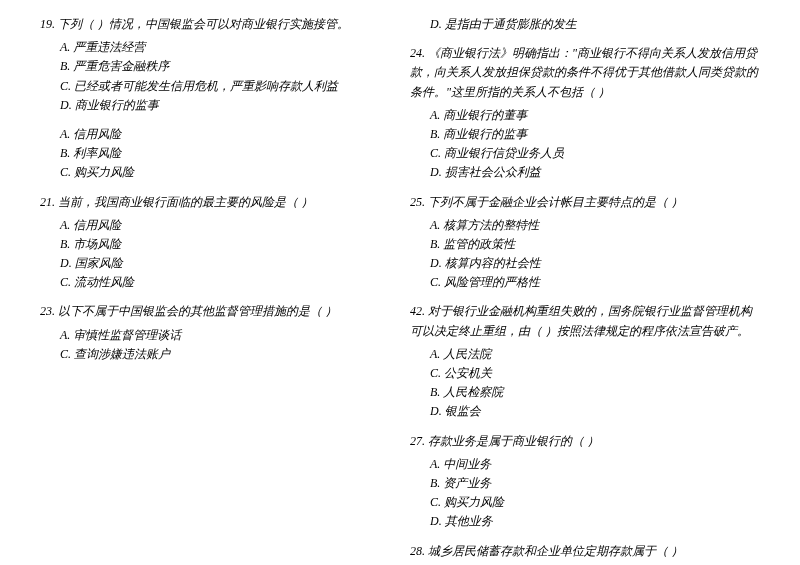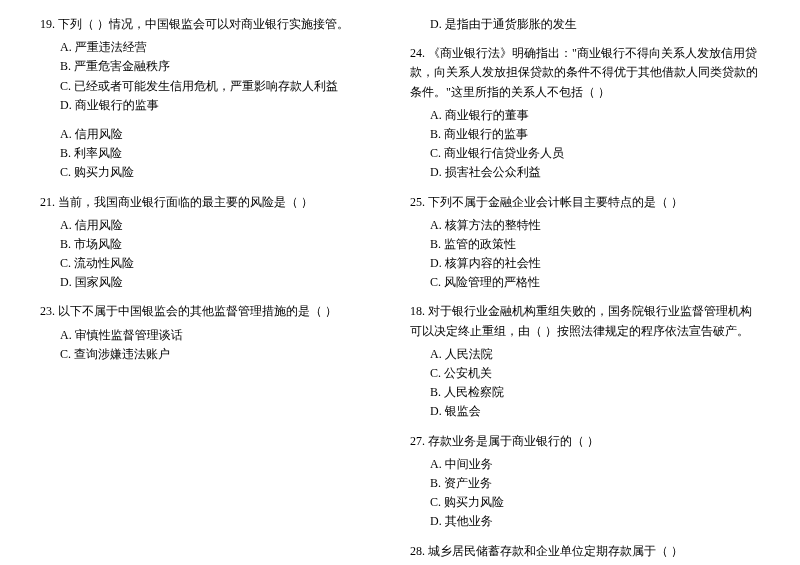--- a/index.html
+++ b/index.html
@@ -18,20 +18,21 @@
     }
     .page-content {
       display: flex;
       gap: 20px;
     }
     .column {
       flex: 1;
     }
     .question-block {
       margin-bottom: 10px;
+      font-style: italic;
     }
     .question-text {
       margin-bottom: 4px;
       line-height: 1.6;
       text-indent: 0;
     }
     .option {
       margin-left: 20px;
       line-height: 1.6;
     }
@@ -53,22 +54,22 @@
     <div class="question-block">
       <div class="option">A. 信用风险</div>
       <div class="option">B. 利率风险</div>
       <div class="option">C. 购买力风险</div>
     </div>
 
     <div class="question-block">
       <div class="question-text">21. 当前，我国商业银行面临的最主要的风险是（  ）</div>
       <div class="option">A. 信用风险</div>
       <div class="option">B. 市场风险</div>
+      <div class="option">D. 国家风险</div>
       <div class="option">C. 流动性风险</div>
-      <div class="option">D. 国家风险</div>
     </div>
 
 
     <div class="question-block">
       <div class="question-text">23. 以下不属于中国银监会的其他监督管理措施的是（  ）</div>
       <div class="option">A. 审慎性监督管理谈话</div>
       <div class="option">C. 查询涉嫌违法账户</div>
 
     </div>
 
@@ -90,21 +91,21 @@
 
     <div class="question-block">
       <div class="question-text">25. 下列不属于金融企业会计帐目主要特点的是（  ）</div>
       <div class="option">A. 核算方法的整特性</div>
       <div class="option">B. 监管的政策性</div>
       <div class="option">D. 核算内容的社会性</div>
       <div class="option">C. 风险管理的严格性</div>
     </div>
 
     <div class="question-block">
-      <div class="question-text">18. 对于银行业金融机构重组失败的，国务院银行业监督管理机构可以决定终止重组，由（  ）按照法律规定的程序依法宣告破产。</div>
+      <div class="question-text">42. 对于银行业金融机构重组失败的，国务院银行业监督管理机构可以决定终止重组，由（  ）按照法律规定的程序依法宣告破产。</div>
       <div class="option">A. 人民法院</div>
       <div class="option">C. 公安机关</div>
       <div class="option">B. 人民检察院</div>
       <div class="option">D. 银监会</div>
     </div>
 
     <div class="question-block">
       <div class="question-text">27. 存款业务是属于商业银行的（  ）</div>
       <div class="option">A. 中间业务</div>
       <div class="option">B. 资产业务</div>

